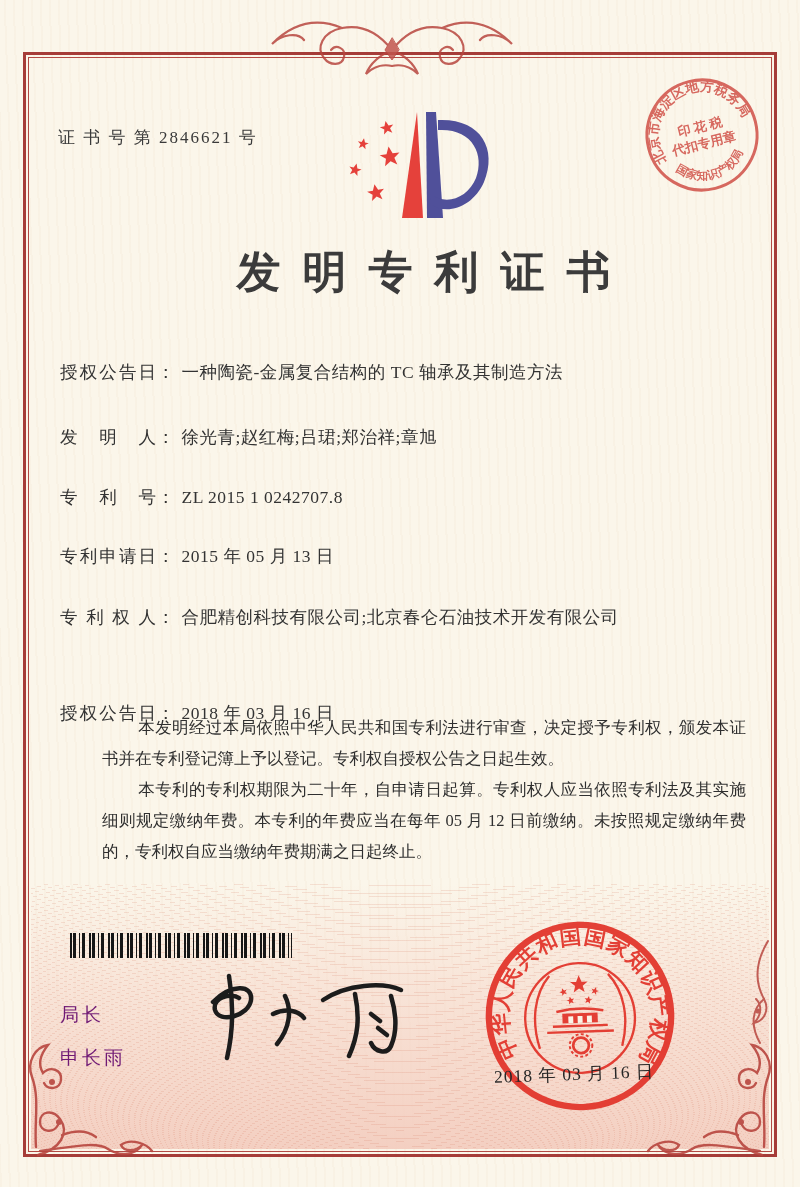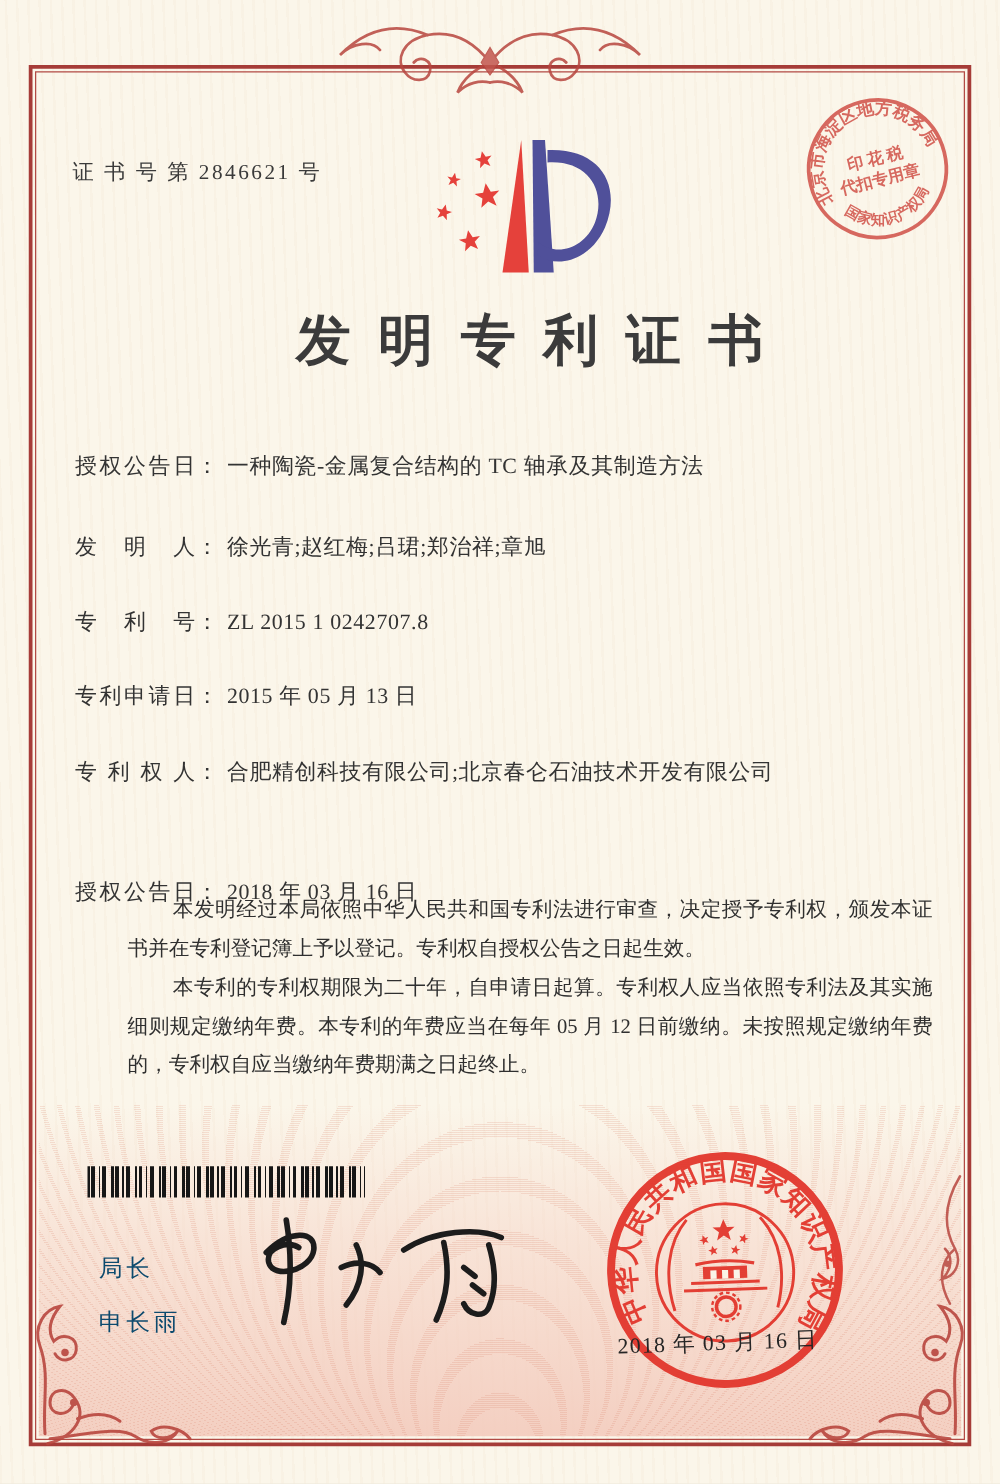--- a/index.html
+++ b/index.html
@@ -33,21 +33,21 @@
   .fvalue{margin-left:7px;letter-spacing:.5px;}
 
   .body-text{position:absolute;left:58px;right:54px;top:712px;font-size:16.5px;line-height:31px;
         text-align:justify;color:#2f2f2f;margin-left:44px;}
   .body-text p{margin:0;text-indent:2.2em;}
 
   .barcode{position:absolute;left:70px;top:933px;width:222px;height:25px;
         background:repeating-linear-gradient(90deg,#161616 0 2px,rgba(0,0,0,0) 2px 3px,#161616 3px 6px,
         rgba(0,0,0,0) 6px 9px,#161616 9px 10px,rgba(0,0,0,0) 10px 12px,#161616 12px 15px,rgba(0,0,0,0) 15px 19px);}
 
-  .director{position:absolute;left:60px;top:1002px;font-size:19px;color:#0c4a6e;letter-spacing:3px;margin-left:19px;}
+  .director{position:absolute;left:60px;top:1002px;font-size:19px;color:#701a75;letter-spacing:3px;}
   .director div{margin-bottom:17px;}
   .signature{position:absolute;left:185px;top:970px;width:250px;height:98px;}
 
   .big-seal{position:absolute;left:482px;top:918px;width:196px;height:196px;opacity:.93;transform:rotate(-2deg);}
   .seal-date{position:absolute;left:494px;top:1062px;font-size:17.5px;color:#262626;letter-spacing:1px;transform:rotate(-2deg);}
 
   .tax-stamp{position:absolute;left:642px;top:75px;width:120px;height:120px;opacity:.82;transform:rotate(-14deg);}
 
   .orn{position:absolute;z-index:1;pointer-events:none;}
   .orn-top{left:258px;top:10px;width:268px;height:74px;}

